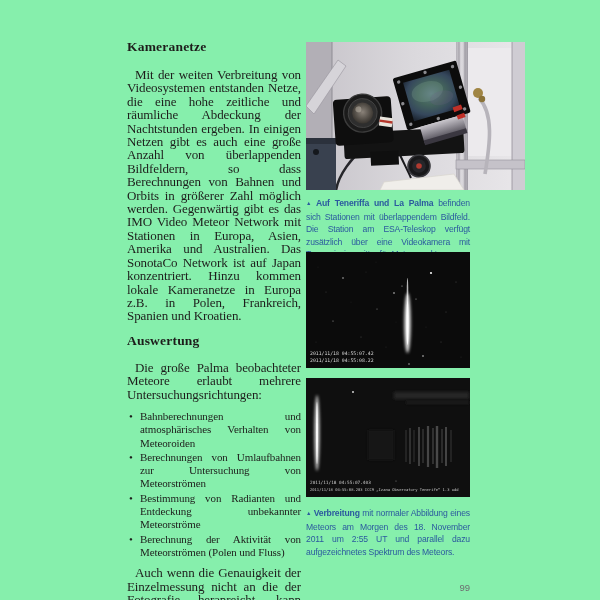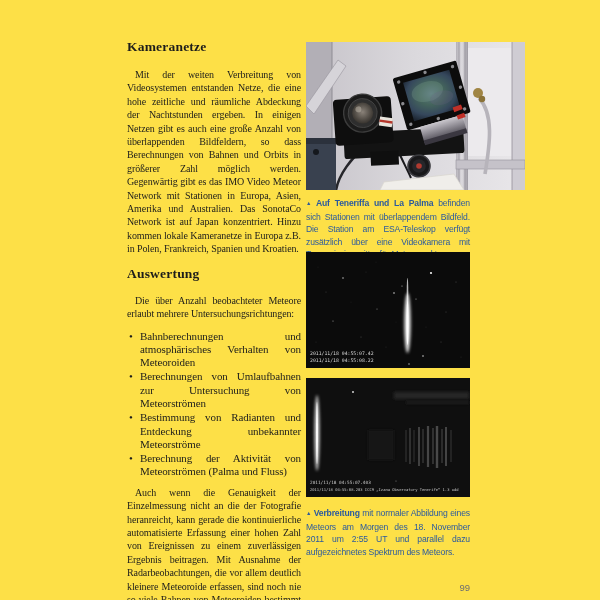--- a/index.html
+++ b/index.html
@@ -1,23 +1,23 @@
 <!DOCTYPE html>
 <html style="--caption-blue: #2b5a9e; --page-number-gray: #6d6e70; --body-text: #1d1d1b; --night-sky: #0b0b0b;"><head>
 <meta charset="utf-8">
 <style>
   html,body{margin:0;padding:0;background:#ffffff;}
-  .page{position:relative;width:600px;height:600px;background:#fde047;overflow:hidden;
+  .page{position:relative;width:600px;height:600px;background:#86efac;overflow:hidden;
         font-family:"Liberation Serif", serif;}
   .text-col{position:absolute;left:127px;top:39px;width:174px;color:var(--body-text,#1d1d1b);}
   .text-col h1{font-family:"Liberation Serif",serif;font-size:13.5px;font-weight:bold;
         margin:0 0 13px 0;letter-spacing:.2px;}
   .text-col h2{font-family:"Liberation Serif",serif;font-size:13.5px;font-weight:bold;
         margin:10px 0 12px 0;letter-spacing:.2px;}
-  .text-col p{font-size:10px;line-height:13.4px;text-align:justify;margin:0;
+  .text-col p{font-size:13px;line-height:13.4px;text-align:justify;margin:0;
         text-indent:8px;letter-spacing:-0.1px;}
   .text-col ul{list-style:none;margin:9px 0 7px 0;padding:0 0 0 13px;}
   .text-col li{font-size:11px;line-height:13.3px;text-align:justify;position:relative;
         margin:0 0 1px 0;letter-spacing:-0.1px;}
   .text-col li::before{content:"\2022";position:absolute;left:-11px;top:0;}
   .fig{position:absolute;display:block;}
   .caption{position:absolute;font-family:"Liberation Sans",sans-serif;font-size:8.6px;
         line-height:12.5px;color:var(--caption-blue,#2b5a9e);text-align:justify;
         letter-spacing:-0.15px;}
   .caption .marker{font-size:5.5px;position:relative;top:-1.5px;margin-right:2px;}
@@ -29,26 +29,26 @@
 </style>
 </head>
 <body>
 
 <div class="page">
 
   <div class="text-col">
     <h1>Kameranetze</h1>
     <p>Mit der weiten Verbreitung von Videosystemen entstanden Netze, die eine hohe zeitliche und räumliche Abdeckung der Nachtstunden ergeben. In einigen Netzen gibt es auch eine große Anzahl von überlappenden Bildfeldern, so dass Berechnungen von Bahnen und Orbits in größerer Zahl möglich werden. Gegenwärtig gibt es das IMO Video Meteor Network mit Stationen in Europa, Asien, Amerika und Australien. Das SonotaCo Network ist auf Japan konzentriert. Hinzu kommen lokale Kameranetze in Europa z.B. in Polen, Frankreich, Spanien und Kroatien.</p>
     <h2>Auswertung</h2>
-    <p>Die über Anzahl beobachteter Meteore erlaubt mehrere Untersuchungsrichtungen:</p>
+    <p>Die große Palma beobachteter Meteore erlaubt mehrere Untersuchungsrichtungen:</p>
     <ul>
       <li>Bahnberechnungen und atmosphärisches Verhalten von Meteoroiden</li>
       <li>Berechnungen von Umlaufbahnen zur Untersuchung von Meteorströmen</li>
       <li>Bestimmung von Radianten und Entdeckung unbekannter Meteorströme</li>
-      <li>Berechnung der Aktivität von Meteorströmen (Palma und Fluss)</li>
+      <li>Berechnung der Aktivität von Meteorströmen (Polen und Fluss)</li>
     </ul>
     <p>Auch wenn die Genauigkeit der Einzelmessung nicht an die der Fotografie heranreicht, kann gerade die kontinuierliche automatisierte Erfassung einer hohen Zahl von Ereignissen zu einem zuverlässigen Ergebnis beitragen. Mit Ausnahme der Radarbeobachtungen, die vor allem deutlich kleinere Meteoroide erfassen, sind noch nie so viele Bahnen von Meteoroiden bestimmt worden. Aussagen über die Struktur und Ausdehnung von Meteorströmen sind nun fast automatisch möglich. Der Vorteil visueller Beobachtungen liegt zum großen Teil auf der noch weiteren Verteilung von Beobachtern weltweit. Die Kombination von Daten aus verschiedenen Beobachtungsmethoden wird nach jetzt weit vorangetriebenen Kalibrationen leichter.</p>
   </div>
 
   <svg class="fig" style="left:306px;top:42px;" width="219" height="148" viewBox="0 0 219 148">
     <defs>
       <linearGradient id="wall" x1="0" y1="0" x2="1" y2="0">
         <stop offset="0" stop-color="#c6c3c9"></stop>
           <stop offset="0.5" stop-color="#dbd9dd"></stop>
           <stop offset="1" stop-color="#e9e7ea"></stop>

